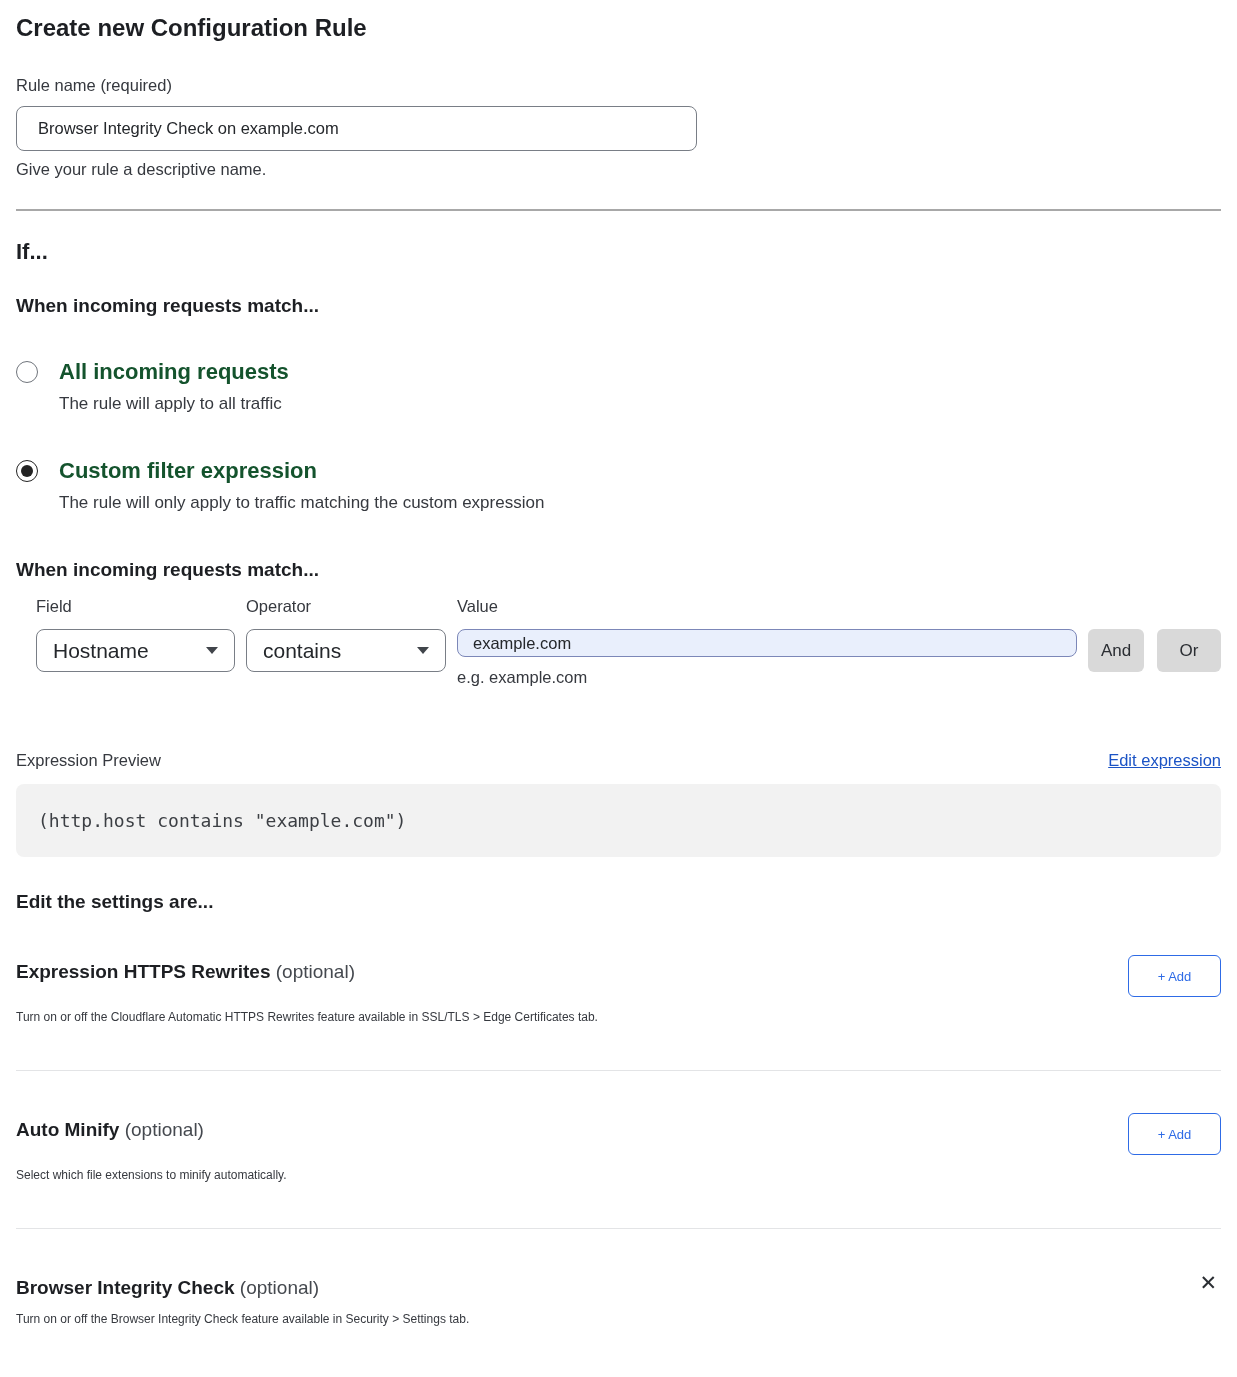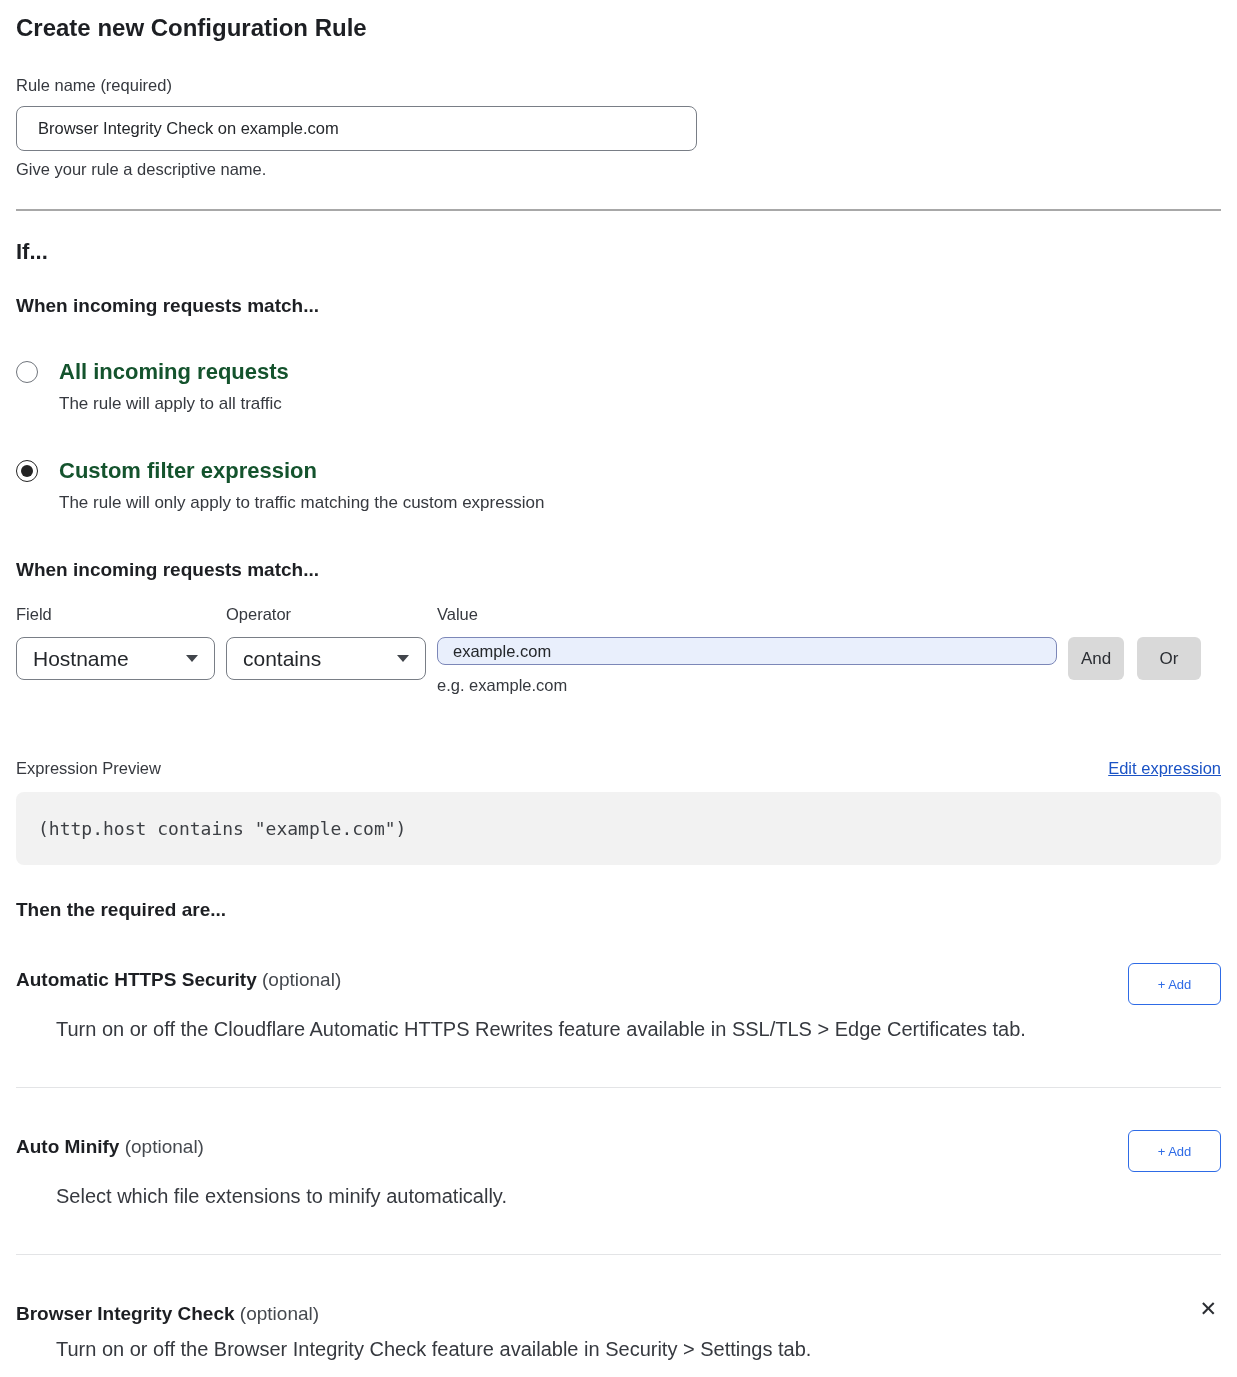--- a/index.html
+++ b/index.html
@@ -91,21 +91,21 @@
   .radio-label { font-size: 22px; font-weight: bold; color: #14532d; }
   .radio-desc { font-size: 17px; color: #36393f; margin-top: 9px; }
 
   
   .builder-heading {
     font-size: 19px;
     font-weight: bold;
     color: #1d1f23;
     margin-top: 46px;
   }
-  .builder-row { display: flex; margin-top: 24px; }
+  .builder-row { display: flex; margin-top: 16px; justify-content: flex-end; }
   .builder-col { display: flex; flex-direction: column; }
   .col-field { width: 199px; margin-right: 11px; }
   .col-operator { width: 200px; margin-right: 11px; }
   .col-value { width: 620px; }
   .builder-label { font-size: 16.5px; color: #36393f; margin-bottom: 13px; }
 
   .select-box {
     height: 43px;
     border: 1px solid #797e86;
     border-radius: 8px;
@@ -188,21 +188,21 @@
   }
   .setting-section { padding-top: 42px; padding-bottom: 46px; }
   .setting-header {
     display: flex;
     justify-content: space-between;
     align-items: flex-start;
   }
   .setting-title-line { font-size: 19px; padding-top: 6px; }
   .setting-title { font-weight: bold; color: #1d1f23; }
   .setting-optional { font-weight: normal; color: #45494f; }
-  .setting-desc { font-size: 20px; color: #36393f; margin-top: 13px; margin-left: 40px; }
+  .setting-desc { font-size: 12px; color: #36393f; margin-top: 13px; }
   .btn-add {
     width: 93px;
     height: 42px;
     background: #ffffff;
     border: 1.5px solid #2e6be6;
     border-radius: 6px;
     color: #2e6be6;
     font-size: 13px;
     font-family: "Liberation Sans", "DejaVu Sans", sans-serif;
     cursor: pointer;
@@ -283,26 +283,26 @@
   </div>
 
   <div class="preview-header">
     <span class="preview-label">Expression Preview</span>
     <a class="edit-link">Edit expression</a>
   </div>
   <div class="code-block">
     <span>(http.host contains "example.com")</span>
   </div>
 
-  <h3 class="then-heading">Then the required are...</h3>
+  <h3 class="then-heading">Edit the settings are...</h3>
 
   <div class="setting-section">
     <div class="setting-header">
       <div class="setting-title-line">
-        <span class="setting-title">Automatic HTTPS Security</span>
+        <span class="setting-title">Expression HTTPS Rewrites</span>
         <span class="setting-optional"> <span>(optional)</span></span>
       </div>
       <button class="btn-add">+ Add</button>
     </div>
     <div class="setting-desc">Turn on or off the Cloudflare Automatic HTTPS Rewrites feature available in SSL/TLS &gt; Edge Certificates tab.</div>
   </div>
 
   <hr class="divider-light">
 
   <div class="setting-section">

